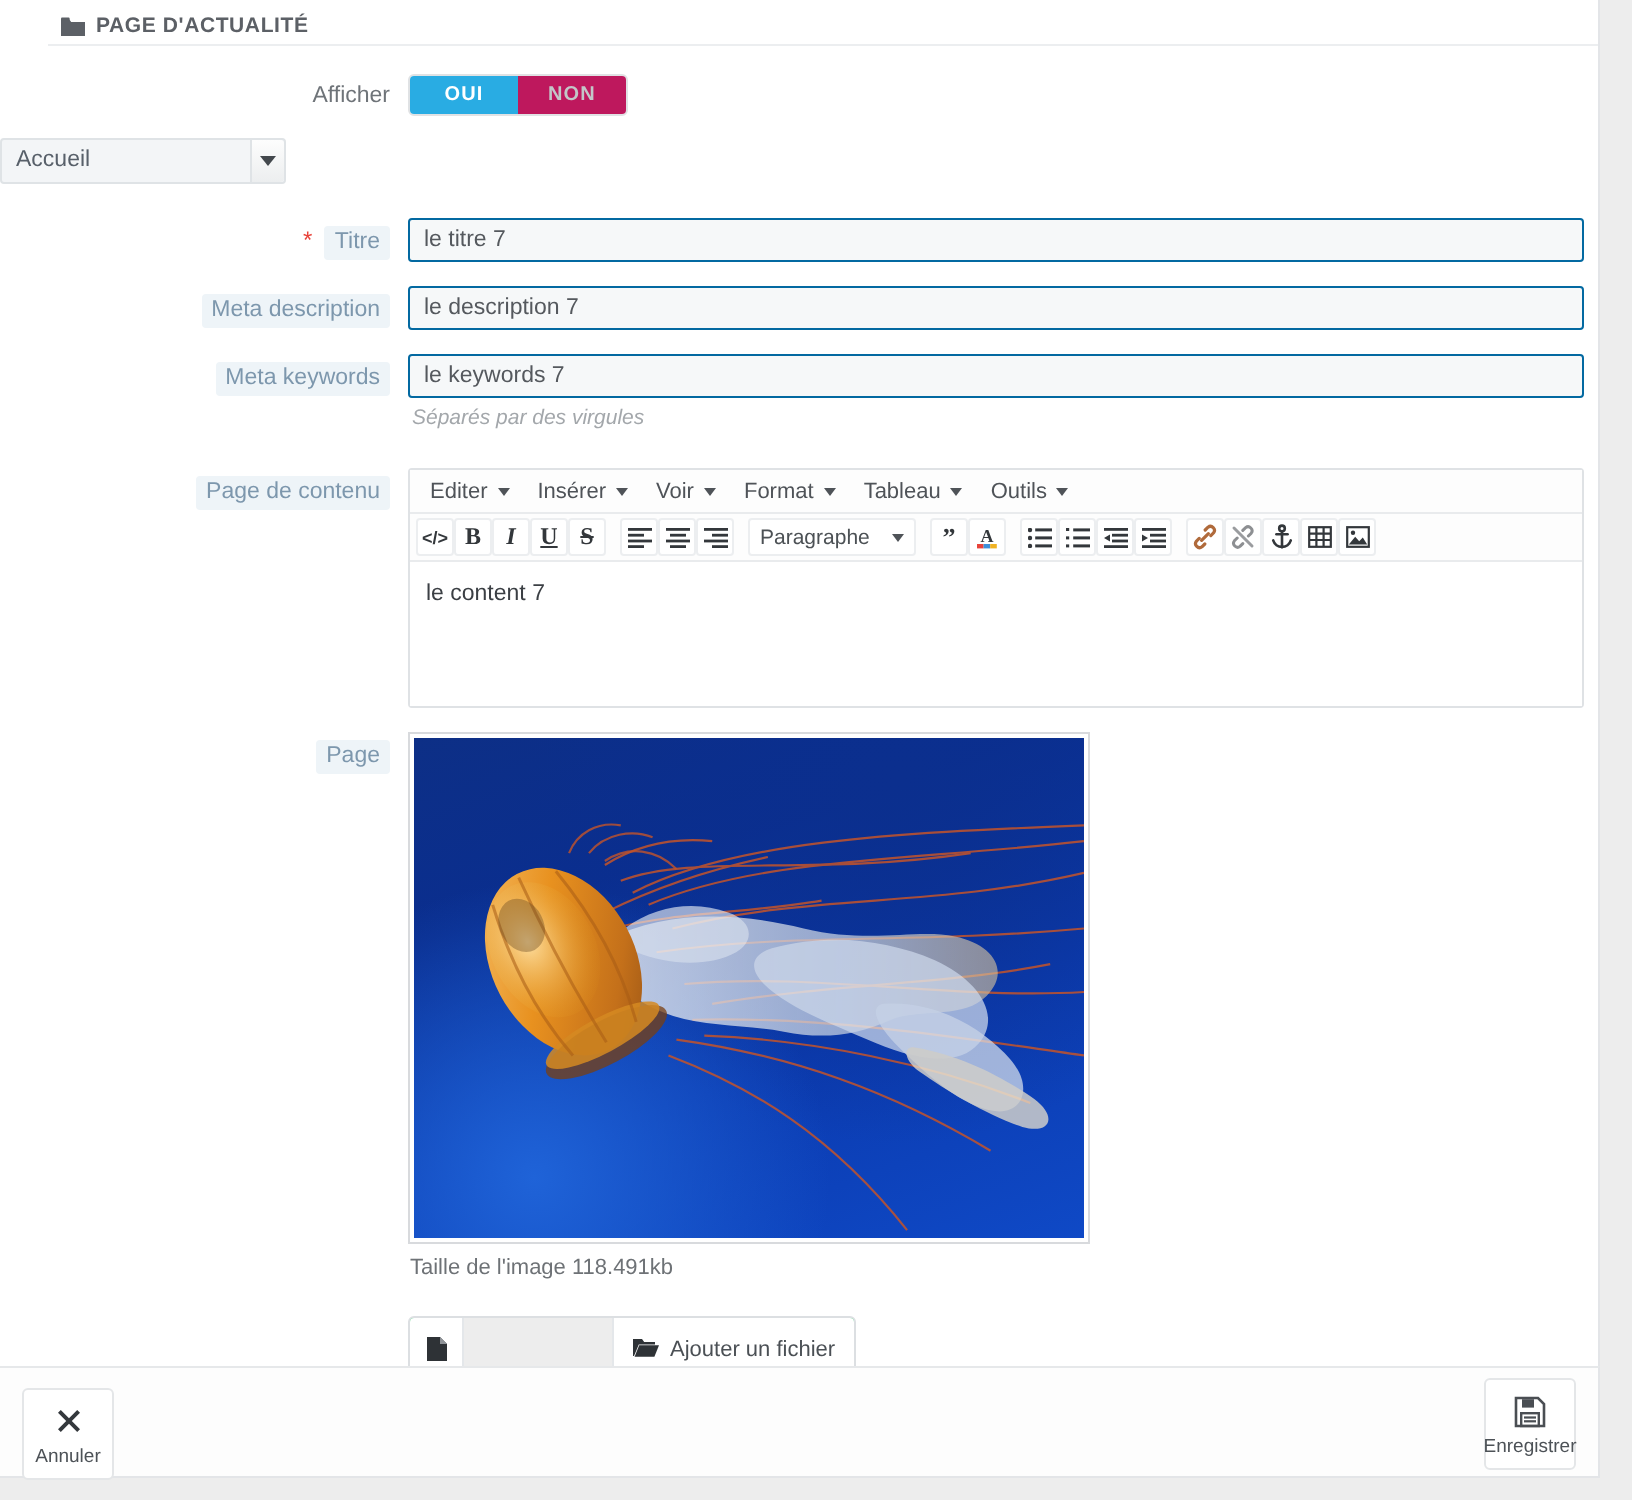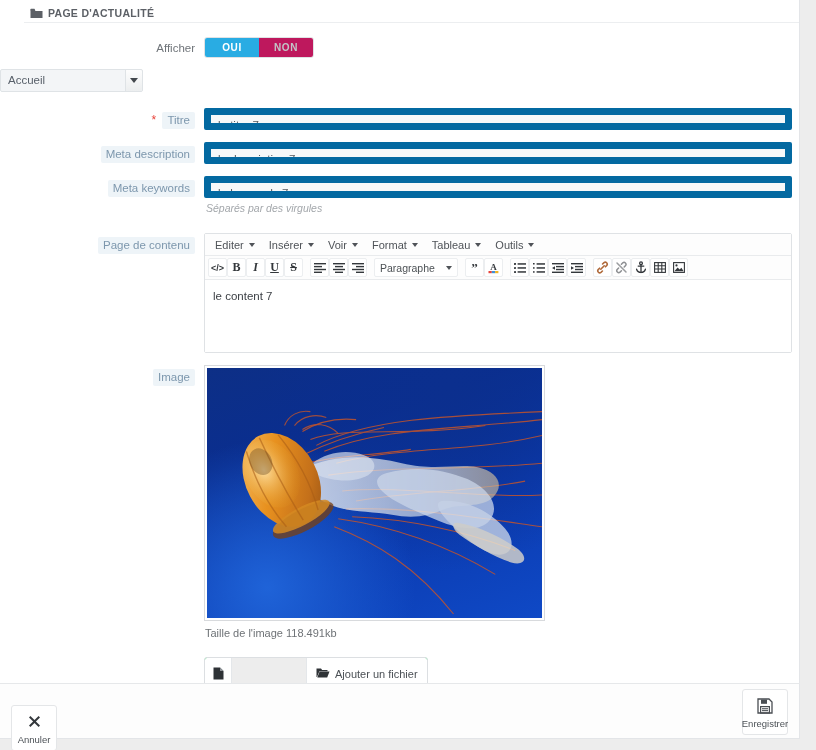--- a/index.html
+++ b/index.html
@@ -155,21 +155,21 @@
     border-right: 4px solid transparent;
     border-top: 5px solid #43484d;
   }
 
   
   .txt {
     display: block;
     width: 100%;
     height: 22px;
     background: #f6f8f9;
-    border: 7px solid #0369a1;
+    border: 1px solid #0369a1;
     border-radius: 2px;
     font-size: 11.5px;
     color: #55595e;
     padding: 0 7px;
     line-height: 20px;
     font-family: "Liberation Sans", sans-serif;
     white-space: nowrap;
     overflow: hidden;
   }
   .helper {
@@ -342,21 +342,21 @@
     justify-content: center;
     cursor: pointer;
   }
   .btn-box .bi { height: 20px; display:flex; align-items:center; }
   .btn-box .bl {
     font-size: 9.5px;
     color: #4d5257;
     margin-top: 2px;
     white-space: nowrap;
   }
-  #cancel-btn { left: 11px; top: 21px; }
+  #cancel-btn { left: 11px; top: 10px; }
   #save-btn  { right: 11px; top: 5px; }
 </style>
 </head>
 <body>
 
 <div class="page">
 
   <div class="panel">
 
     <div class="panel-heading">
@@ -614,21 +614,21 @@
 
             </div>
 
             <div class="mce-area">le content 7</div>
           </div>
         </div>
       </div>
 
       <div class="form-row" style="margin-top:12px;">
         <div class="col-label">
-          <span class="lbl-badge">Image</span>
+          <span class="lbl-badge">Page</span>
         </div>
         <div class="col-field">
 
           <div class="img-frame">
             <div class="img-inner">
               <svg width="100%" height="100%" viewBox="0 0 337 252" preserveAspectRatio="none" style="position:absolute;left:0;top:0;">
                 <defs>
                   <linearGradient id="bellG" x1="0" y1="0" x2="1" y2="1">
                     <stop offset="0%" stop-color="#f6c06a"></stop>
                     <stop offset="40%" stop-color="#e8911f"></stop>

